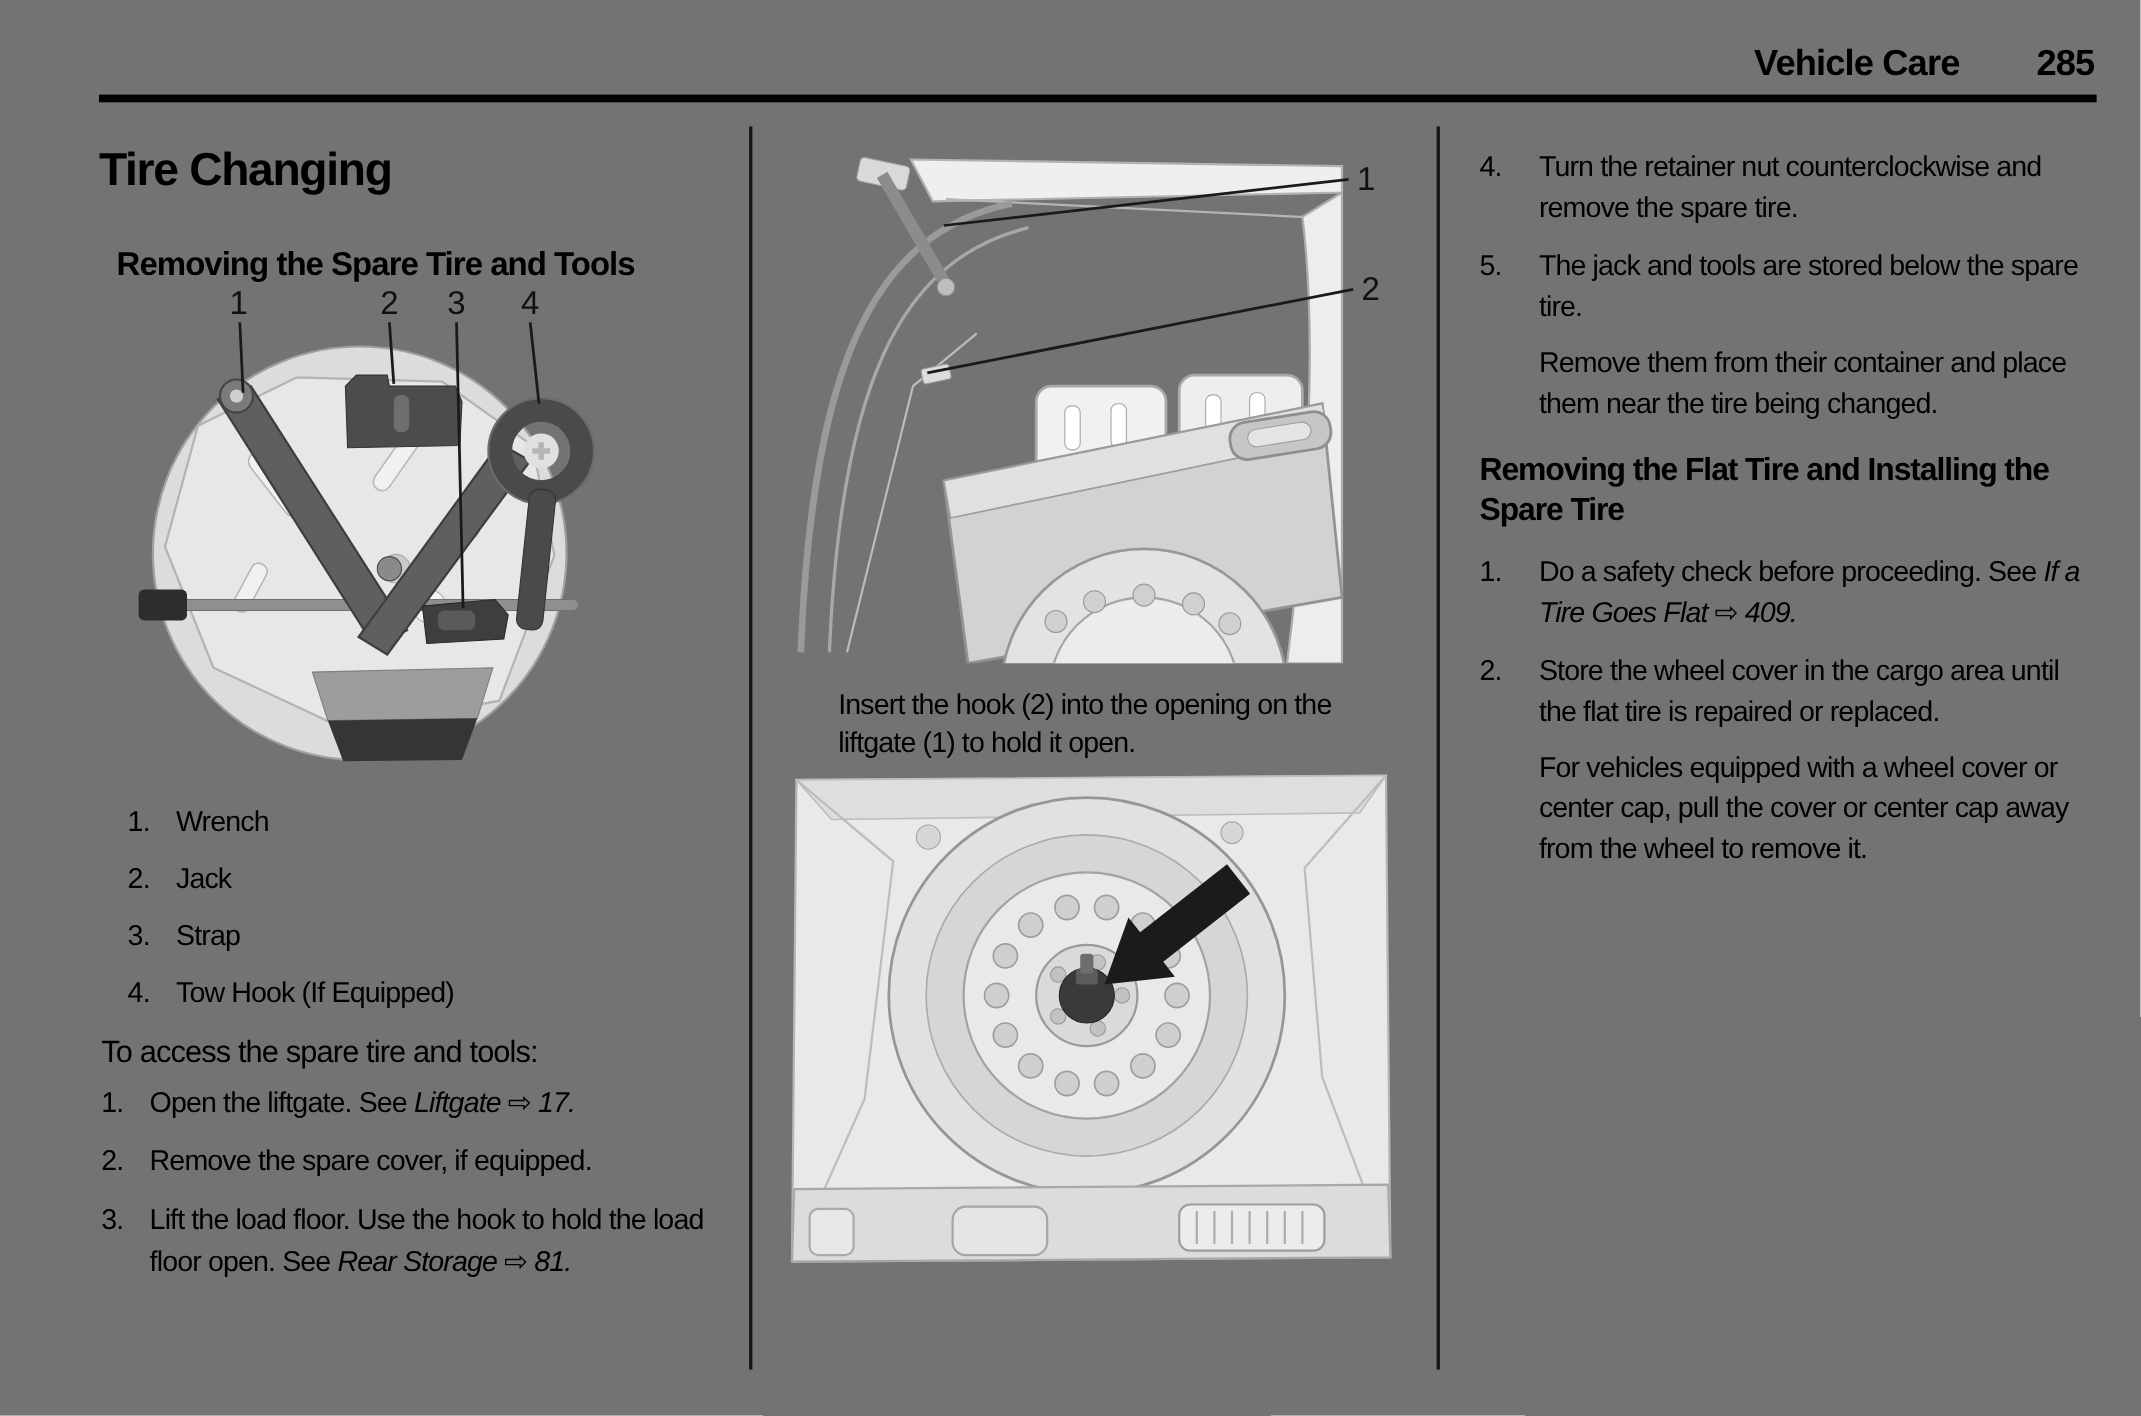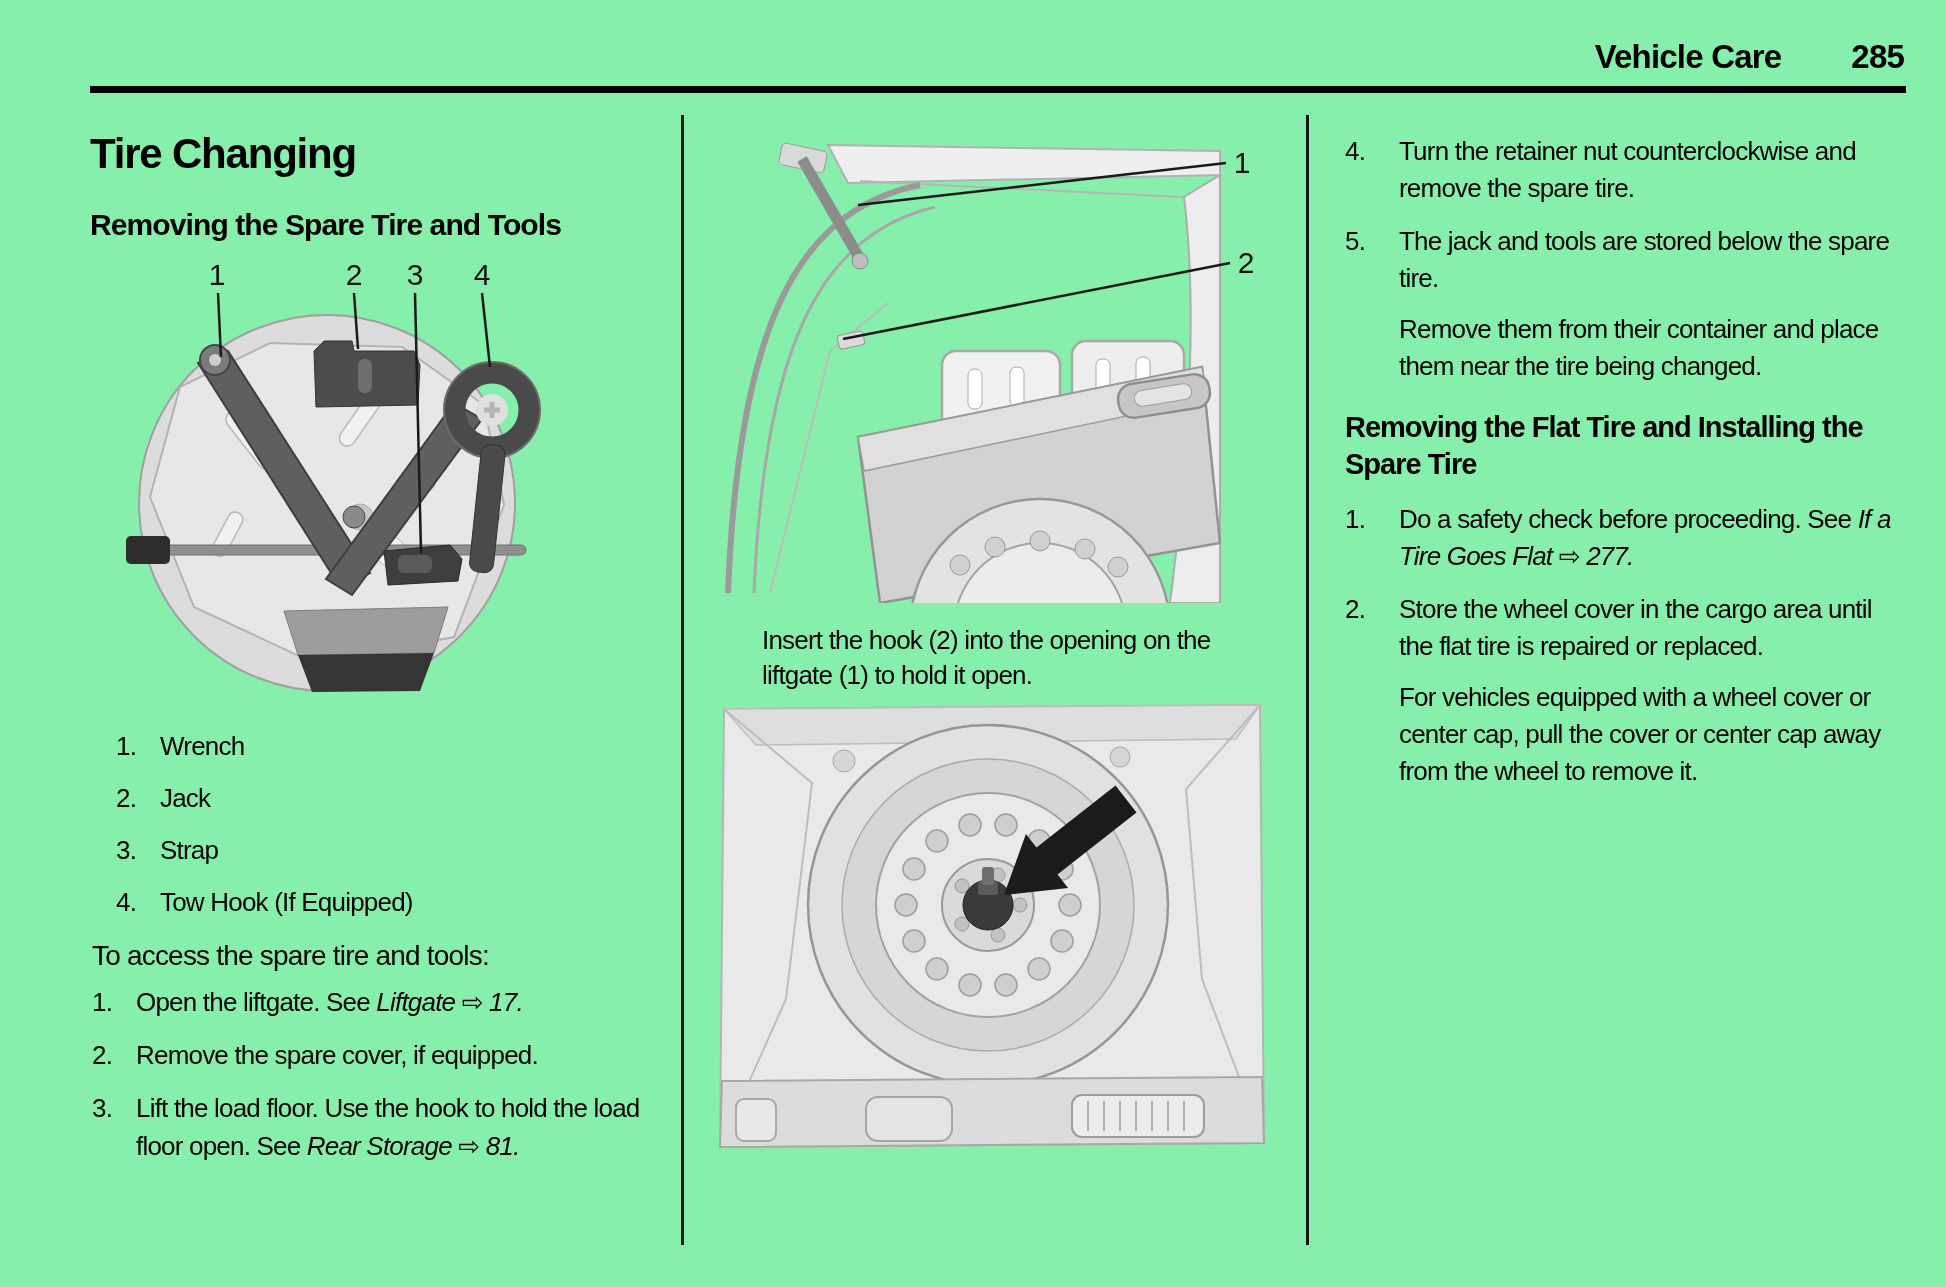--- a/index.html
+++ b/index.html
@@ -1,33 +1,33 @@
 <!DOCTYPE html>
 <html><head>
 <meta charset="utf-8">
 <style>
   html,body { margin:0; padding:0; background:#ffffff; }
   .page {
-    position:relative; width:1946px; height:1287px; background:#86efac;
+    position:relative; width:1946px; height:1287px; background:#737373;
     font-family:"Liberation Sans","DejaVu Sans",sans-serif; color:#000; overflow:hidden;
   }
   .page-header {
     position:absolute; top:38px; right:42px; display:flex; align-items:baseline; gap:70px;
     font-weight:700; font-size:33px; letter-spacing:-0.8px;
   }
   .header-rule { position:absolute; left:90px; top:86px; width:1816px; height:7px; background:#000; }
   .divider { position:absolute; top:115px; width:3px; height:1130px; background:#151515; }
   .divider-1 { left:681px; } .divider-2 { left:1306px; }
 
   .col-left  { position:absolute; left:90px;  top:115px; width:590px; height:1165px; }
   .col-mid   { position:absolute; left:710px; top:115px; width:600px; height:1165px; }
   .col-right { position:absolute; left:1345px;top:133px; width:562px; font-size:26px; line-height:37px; letter-spacing:-0.8px; }
 
   h1.title { position:absolute; top:16px; left:0; margin:0; font-size:42px; letter-spacing:-1.2px; line-height:46px; }
-  h2.sub   { position:absolute; top:92px; left:0; margin:0; font-size:30px; letter-spacing:-0.9px; line-height:36px; }
+  h2.sub   { position:absolute; top:92px; left:0; margin:16px; font-size:30px; letter-spacing:-0.9px; line-height:36px; }
 
   .fig-tools { position:absolute; top:140px; left:12px; width:470px; height:455px; }
   .fig-cargo { position:absolute; top:26px;  left:0;    width:560px; height:462px; }
   .fig-well  { position:absolute; top:584px; left:6px;  width:552px; height:452px; }
 
   .tool-list { position:absolute; top:612px; left:26px; }
   .tool-row  { display:flex; margin-bottom:13px; font-size:26px; line-height:39px; letter-spacing:-0.8px; }
   .tool-row .num { width:44px; flex:none; }
 
   .intro { position:absolute; top:822px; left:2px; margin:0; font-size:28px; line-height:38px; letter-spacing:-0.8px; }
@@ -286,21 +286,21 @@
         <p><span>The jack and tools are stored below the spare tire.</span></p>
         <p><span>Remove them from their container and place them near the tire being changed.</span></p>
       </div>
     </div>
 
     <h2 class="sub2">Removing the Flat Tire and Installing the Spare Tire</h2>
 
     <div class="step">
       <span class="num">1.</span>
       <div class="body">
-        <p><span>Do a safety check before proceeding. See </span><span class="it">If a Tire Goes Flat</span><span> ⇨ </span><span class="it">277.</span></p>
+        <p><span>Do a safety check before proceeding. See </span><span class="it">If a Tire Goes Flat</span><span> ⇨ </span><span class="it">409.</span></p>
       </div>
     </div>
 
     <div class="step">
       <span class="num">2.</span>
       <div class="body">
         <p><span>Store the wheel cover in the cargo area until the flat tire is repaired or replaced.</span></p>
         <p><span>For vehicles equipped with a wheel cover or center cap, pull the cover or center cap away from the wheel to remove it.</span></p>
       </div>
     </div>

